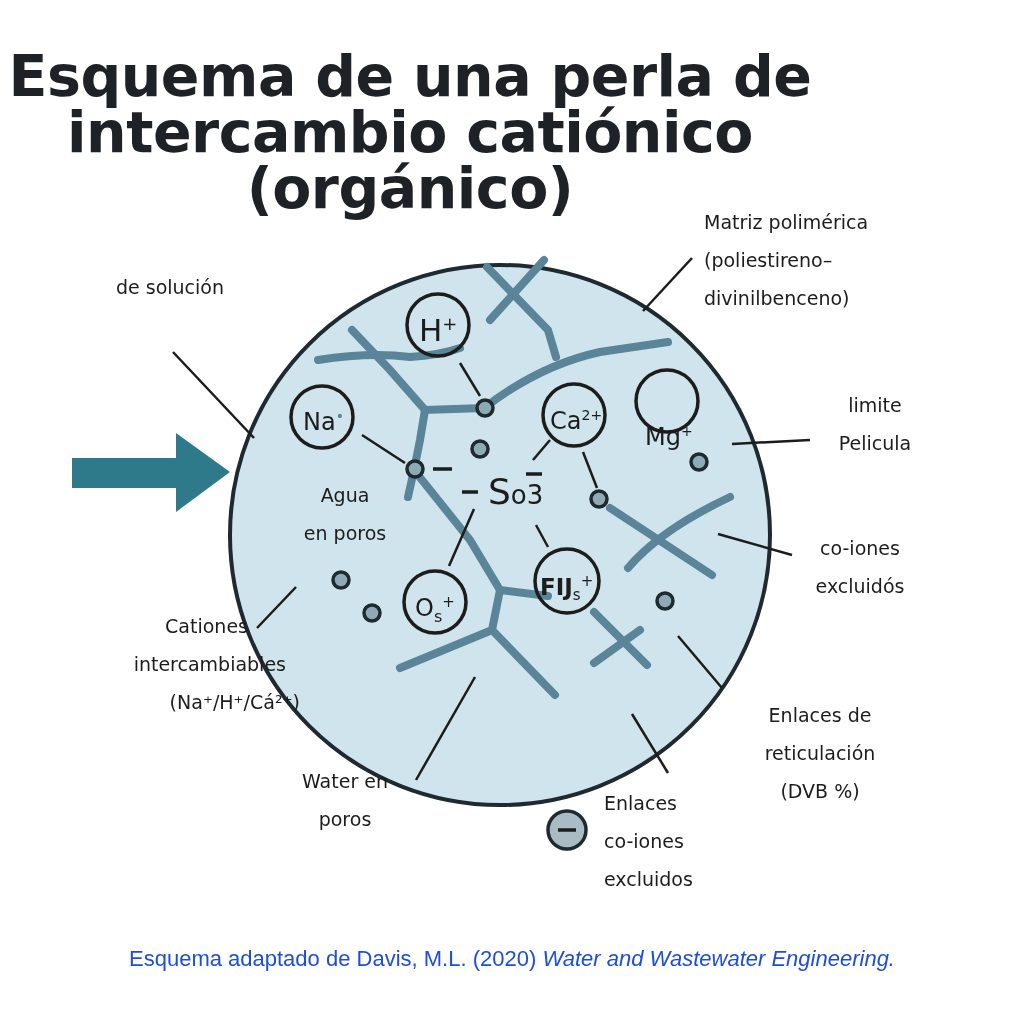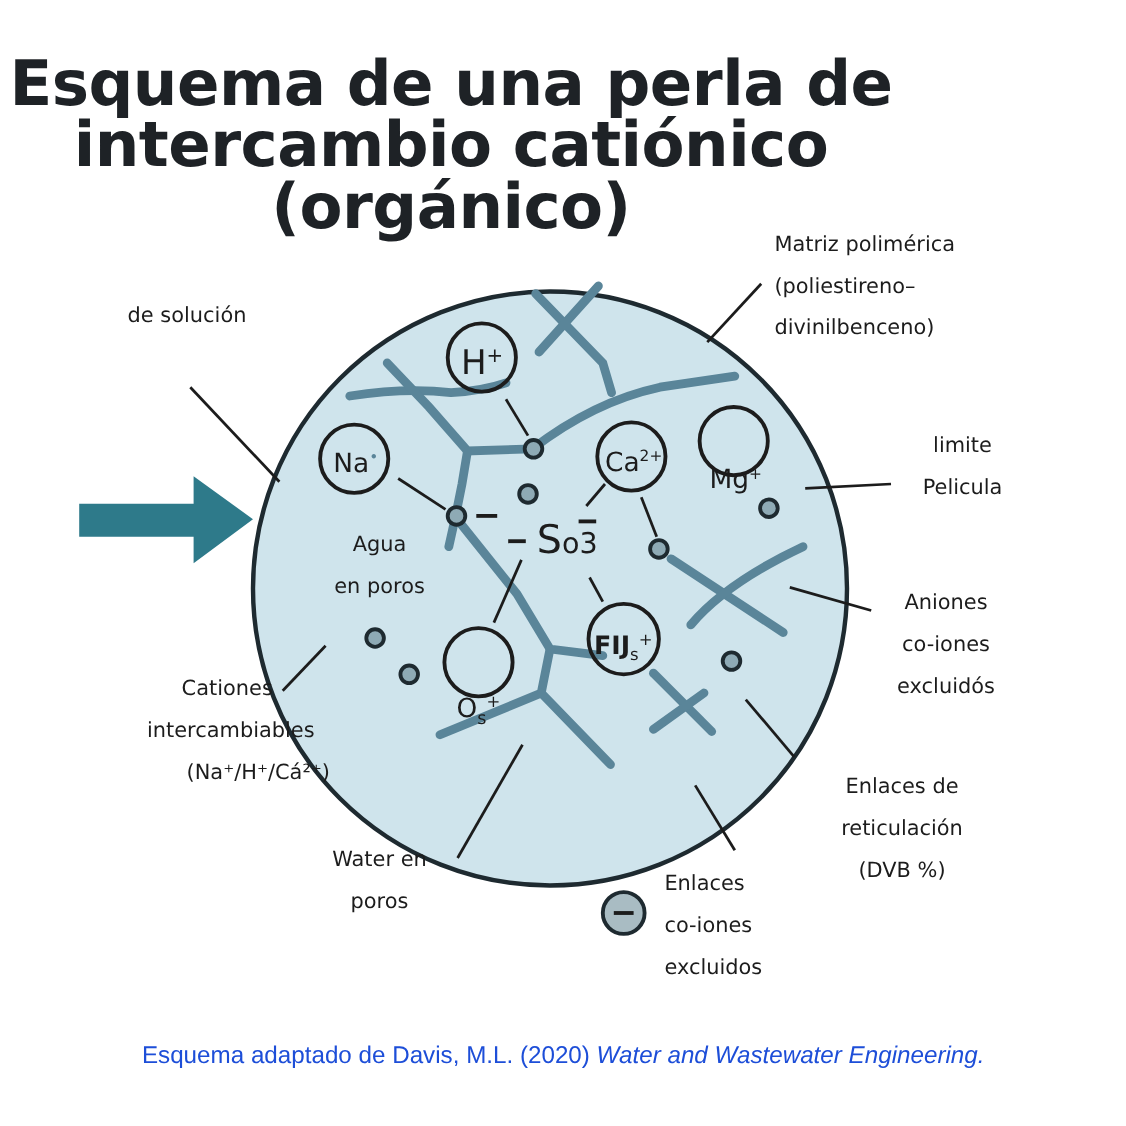--- a/index.html
+++ b/index.html
@@ -95,21 +95,21 @@
 </div>
 <div class="label" style="left:303px;top:400px;font-size:24px;line-height:32px;">
   <span style="display:inline">Na</span><sup style="font-size:14px;color:#5a8599;">•</sup>
 </div>
 <div class="label" style="left:550px;top:399px;font-size:24px;line-height:32px;">
   <span style="display:inline">Ca</span><sup style="font-size:14px;">2+</sup>
 </div>
 <div class="label" style="left:645px;top:384px;font-size:24px;line-height:32px;margin-top:31px;">
   <span style="display:inline">Mg</span><sup style="font-size:14px;">+</sup>
 </div>
-<div class="label" style="left:415px;top:586px;font-size:24px;line-height:32px;margin-top:36px;">
+<div class="label" style="left:415px;top:586px;font-size:24px;line-height:32px;">
   <span style="display:inline">O</span><sub style="font-size:16px;">s</sub><sup style="font-size:15px;">+</sup>
 </div>
 <div class="label" style="left:540px;top:565px;font-size:23px;line-height:32px;font-weight:bold;">
   <span style="display:inline">FIJ</span><sub style="font-size:15px;font-weight:normal;">s</sub><sup style="font-size:15px;font-weight:normal;">+</sup>
 </div>
 
 <div class="label" style="left:488px;top:470px;font-size:36px;line-height:44px;">
   <span style="display:inline">S</span><span style="display:inline;font-size:26px;">o</span><span style="display:inline;font-size:26px;">3</span>
 </div>
 
@@ -122,21 +122,20 @@
   <span>(poliestireno–</span>
   <span>divinilbenceno)</span>
 </div>
 
 <div class="label center" style="left:800px;top:386px;width:150px;">
   <span>limite</span>
   <span>Pelicula</span>
 </div>
 
 <div class="label center" style="left:780px;top:529px;width:160px;">
-  <span>Aniones</span>
   <span>co-iones</span>
   <span>excluidós</span>
 </div>
 
 <div class="label center" style="left:720px;top:696px;width:200px;">
   <span>Enlaces de</span>
   <span>reticulación</span>
   <span>(DVB %)</span>
 </div>
 

